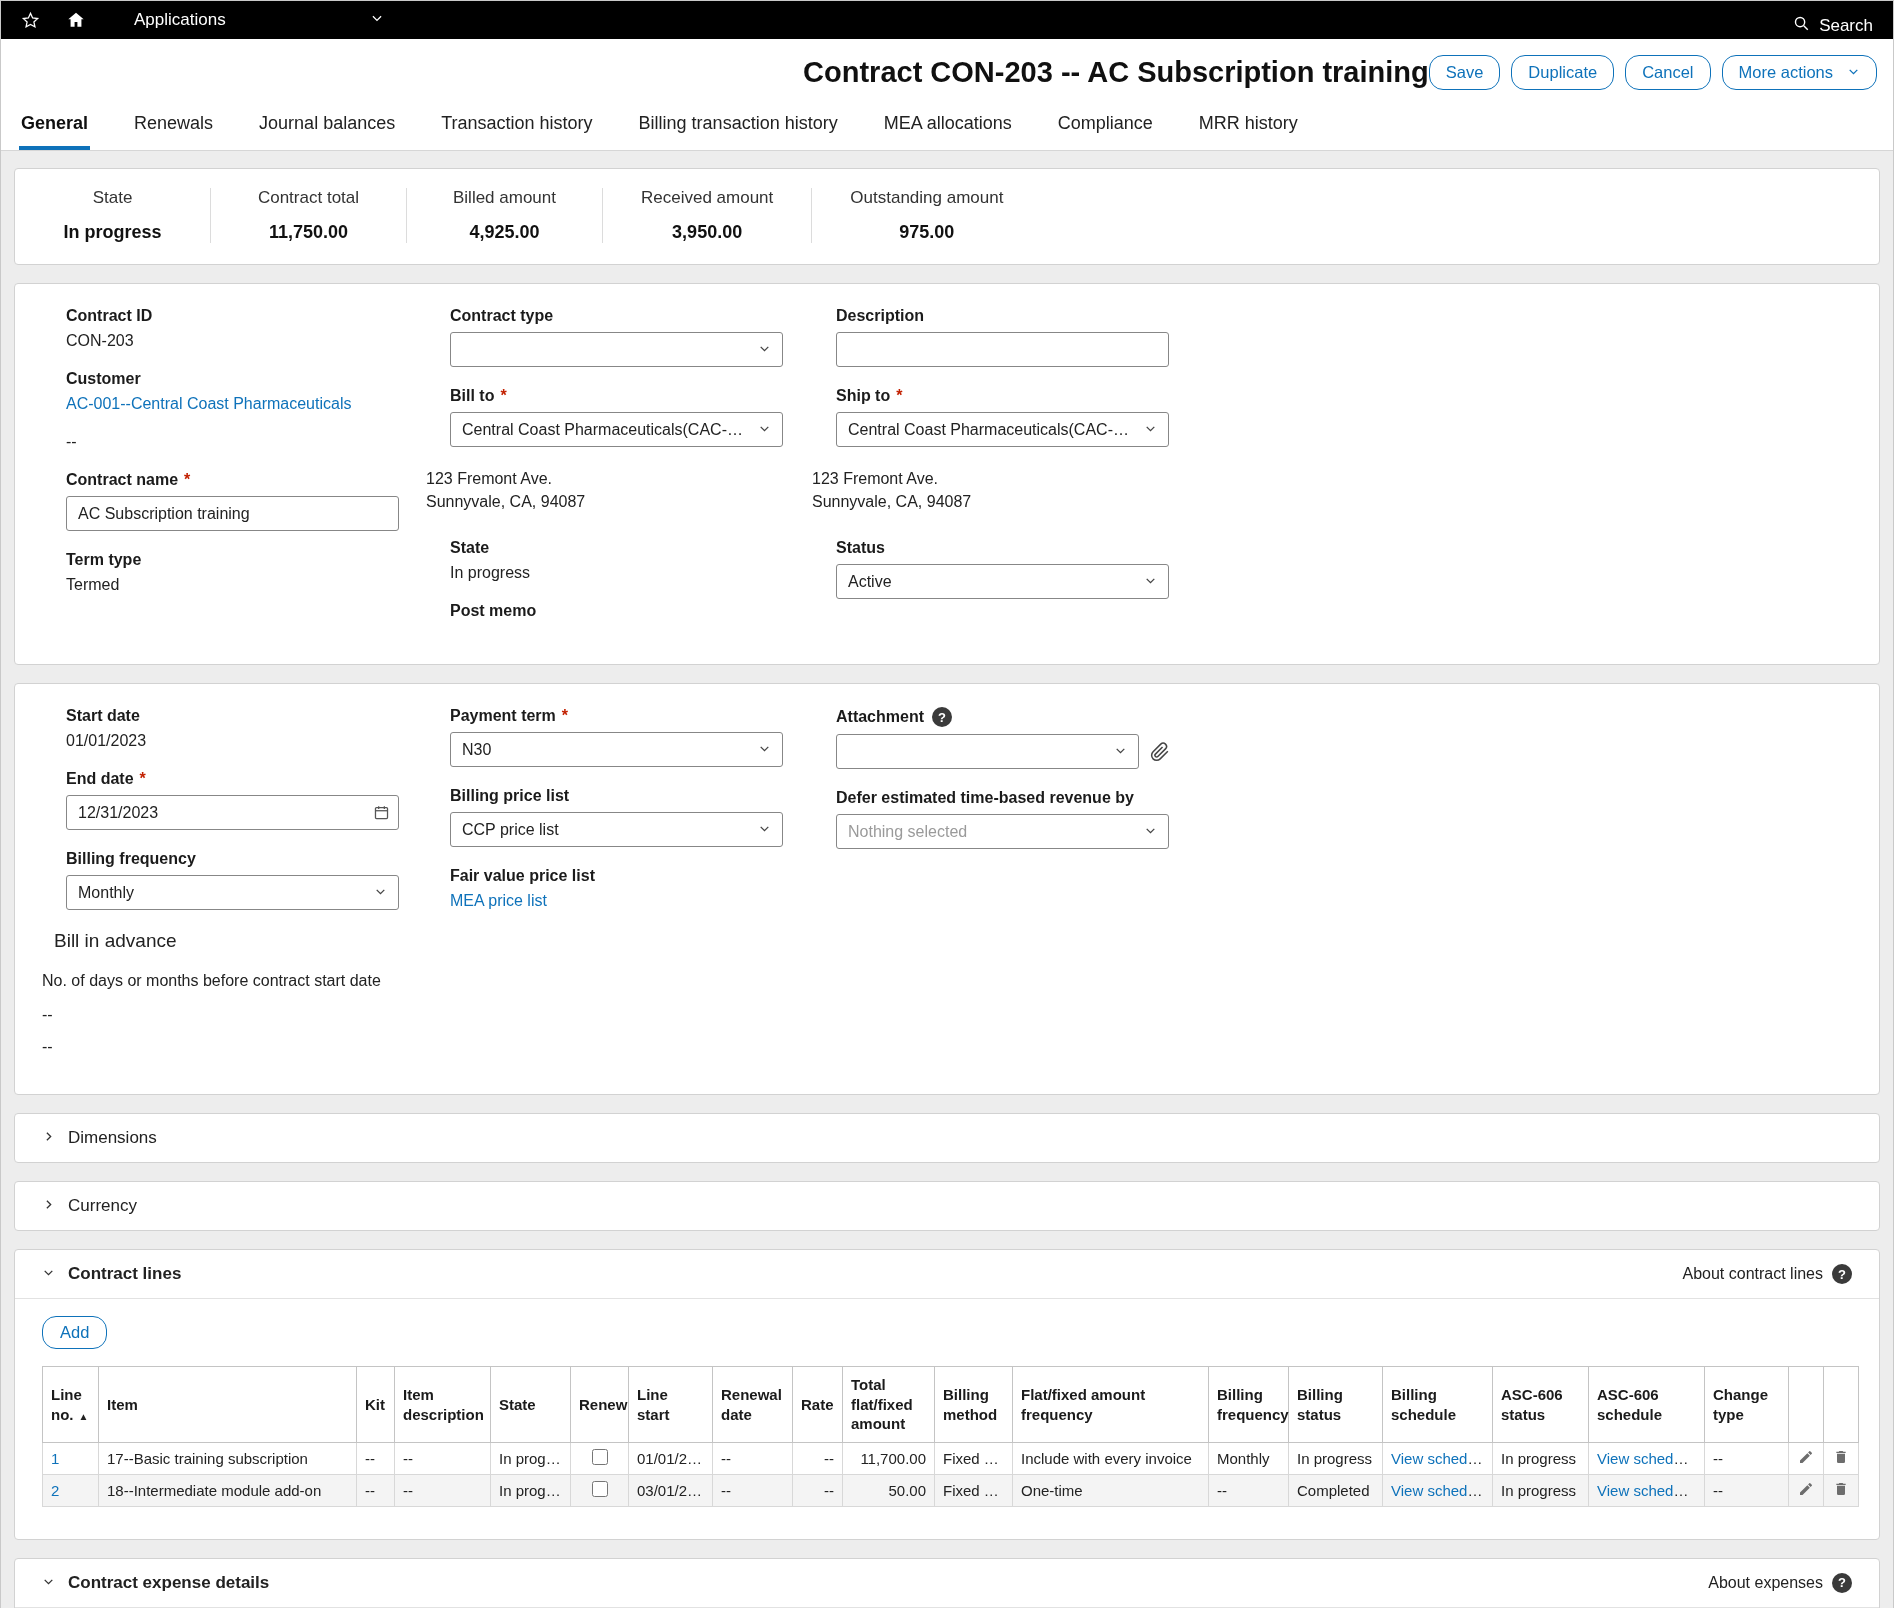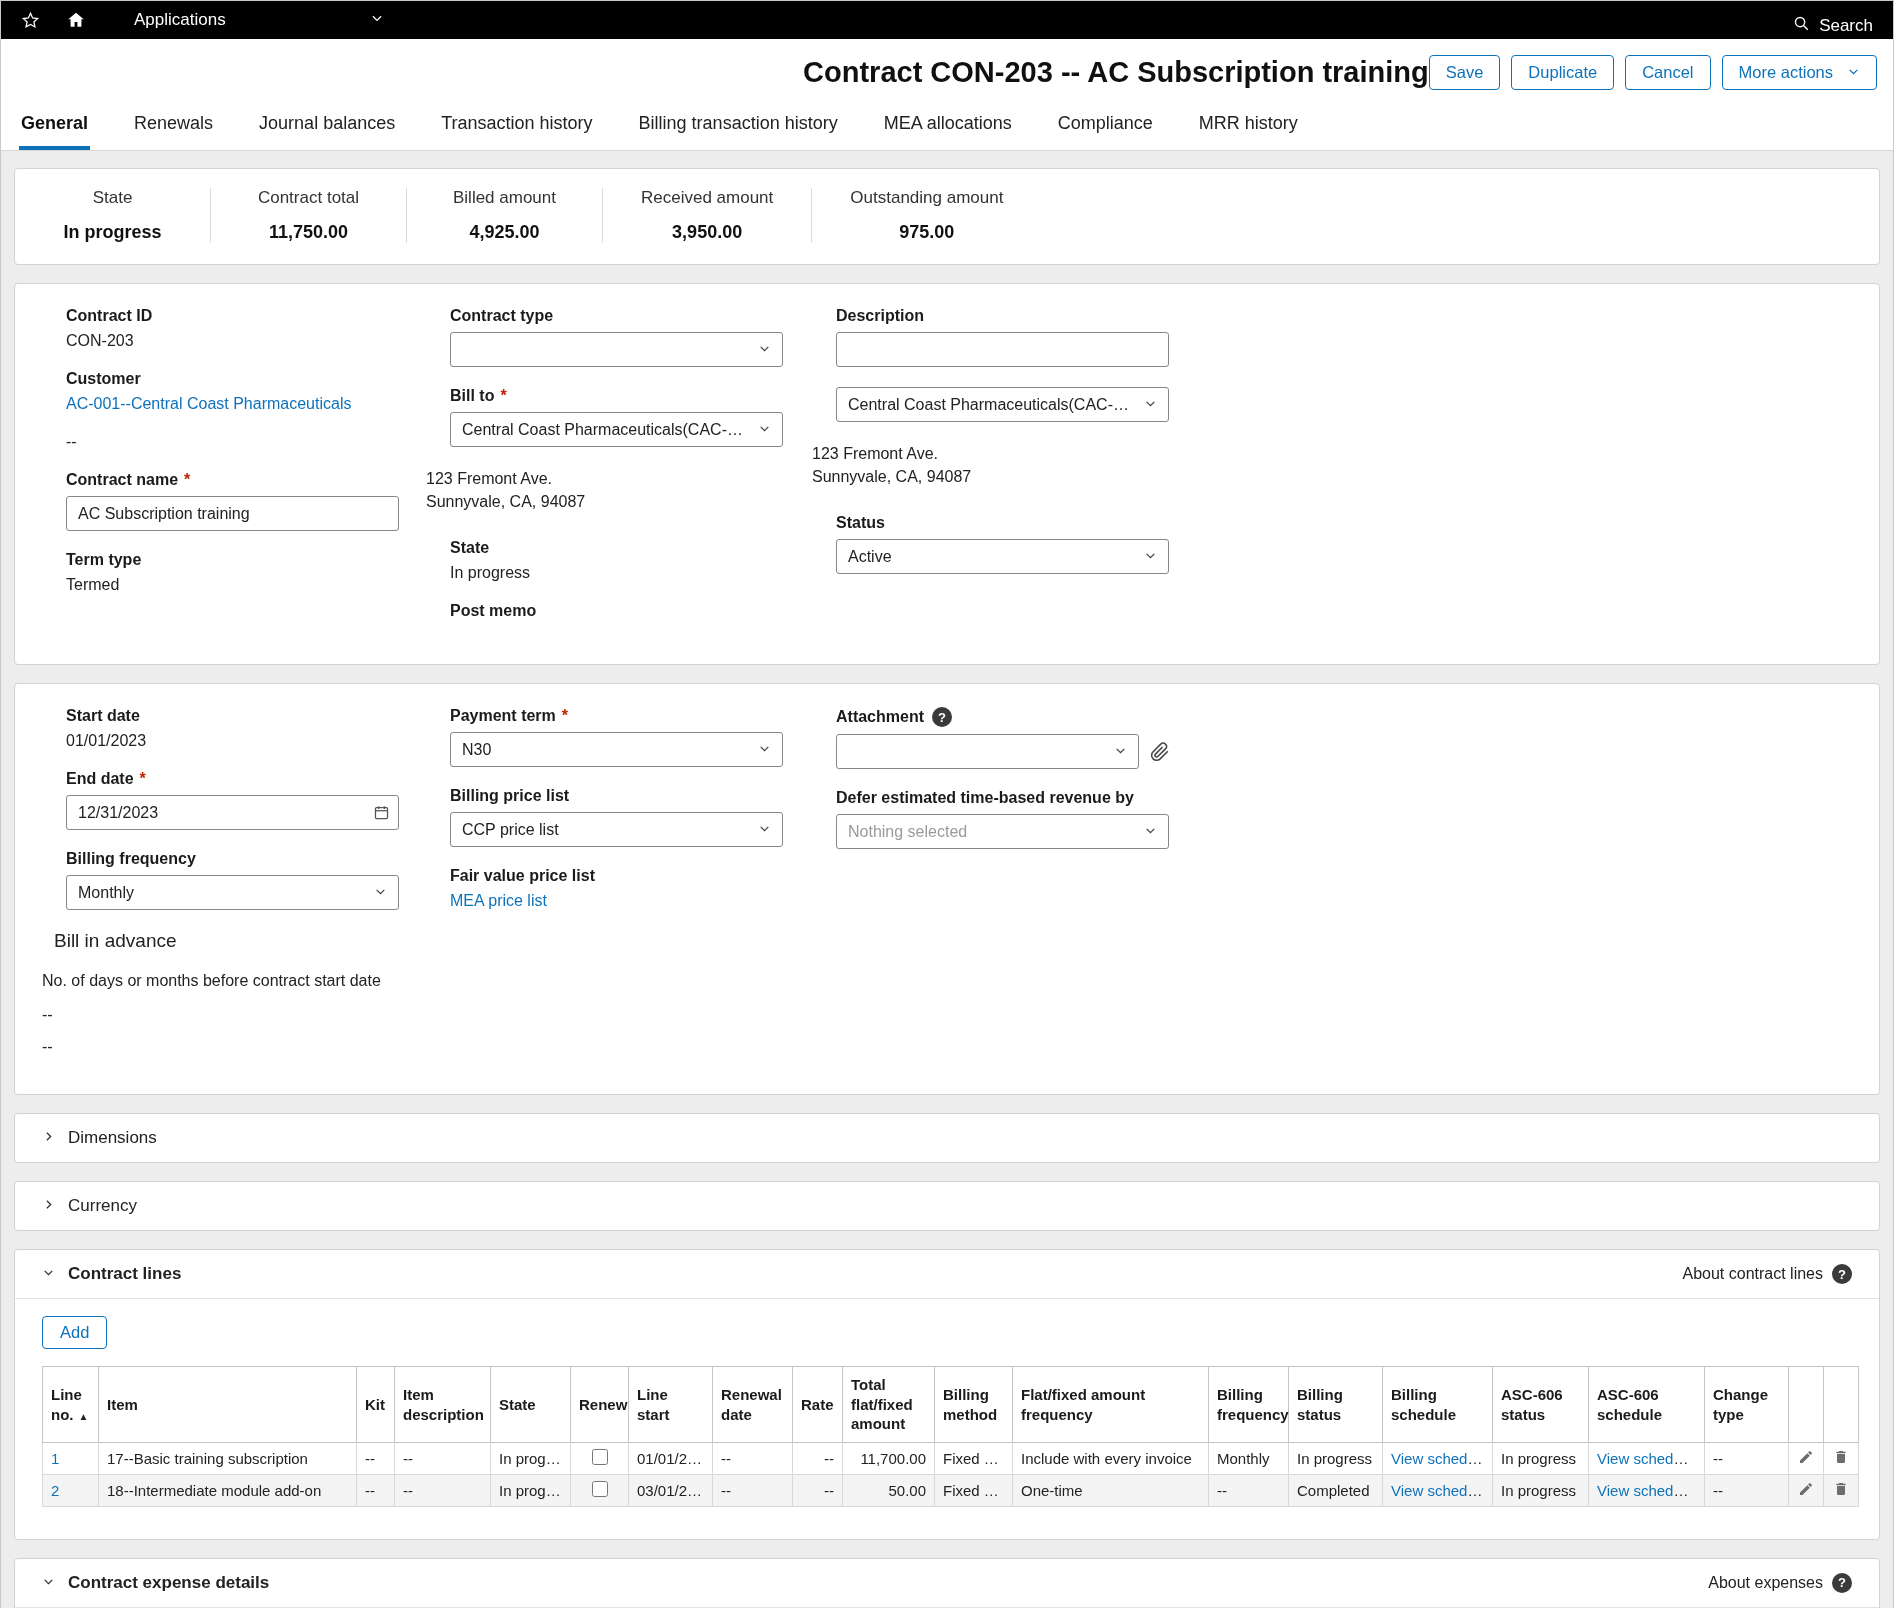--- a/index.html
+++ b/index.html
@@ -11,21 +11,21 @@
   .topbar { height:38px; background:#000; color:#fff; display:flex; align-items:center; padding:4px 20px; flex:none; }
   .tb-icon { display:inline-flex; margin-right:26px; cursor:pointer; }
   .tb-apps { background:none; border:none; color:#fff; font:inherit; font-size:17px; display:flex; align-items:center; justify-content:space-between; width:250px; margin-left:22px; cursor:pointer; }
   .tb-spacer { flex:1; }
   .tb-search { background:none; border:none; color:#fff; font:inherit; font-size:17px; display:flex; align-items:center; gap:9px; cursor:pointer;margin-top:11px; }
 
   
   .page-header { background:#fff; display:flex; align-items:center; justify-content:flex-end; padding:16px 16px 6px; }
   .page-title { font-size:29px; font-weight:bold; color:#101010; }
   .header-actions { display:flex; gap:11px; }
-  .btn { background:#fff; border:1px solid #0e72ba; color:#0e72ba; border-radius:4px; font:inherit; font-size:16.5px; padding:7px 16px; cursor:pointer; }
+  .btn { background:#fff; border:1px solid #0e72ba; color:#0e72ba; border-radius:14px; font:inherit; font-size:16.5px; padding:7px 16px; cursor:pointer; }
   .btn-more { display:flex; align-items:center; gap:14px; }
 
   
   .tabs { background:#fff; display:flex; gap:42px; padding:8px 18px 0; border-bottom:1px solid #d6d6d6; }
   .tab { font-size:18px; color:#222; padding:9px 2px 12px; border-bottom:4px solid transparent; cursor:pointer; white-space:nowrap; }
   .tab.active { font-weight:bold; border-bottom-color:#0e72ba; color:#0f0f0f; }
 
   
   main { flex:1; padding:17px 13px 34px; display:flex; flex-direction:column; gap:18px; }
   .card { background:#fff; border:1px solid #d2d2d2; border-radius:4px; }
@@ -221,20 +221,23 @@
           <div class="flabel">Post memo</div>
         </div>
       </div>
 
       <div class="fcol">
         <div class="fg">
           <div class="flabel">Description</div>
           <input class="inp" type="text" value="" style="">
         </div>
         <div class="fg">
+          <div class="flabel required">
+              <span>Ship to</span>
+            </div>
           <div class="sel">
             <span class="sel-text">Central Coast Pharmaceuticals(CAC-001)</span>
             <span><svg width="13" height="13" viewBox="0 0 24 24">
                   <path d="M5 9l7 7 7-7" fill="none" stroke="#444" stroke-width="2.4"></path>
                 </svg></span>
           </div>
         </div>
         <div class="addr">
           <div>123 Fremont Ave.</div>
           <div>Sunnyvale, CA, 94087</div>

